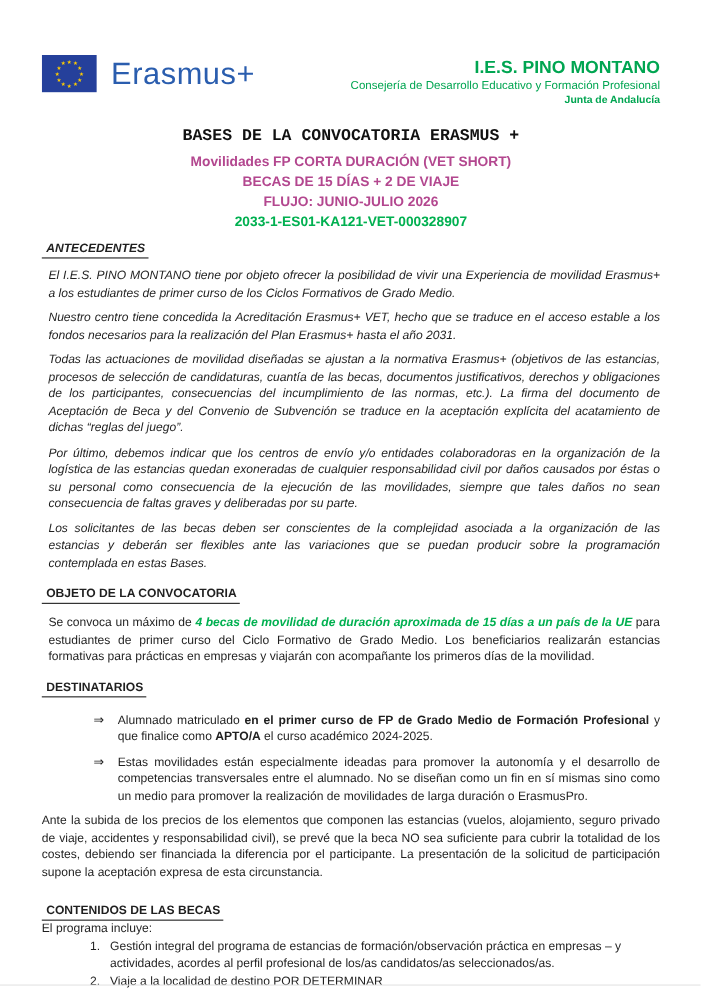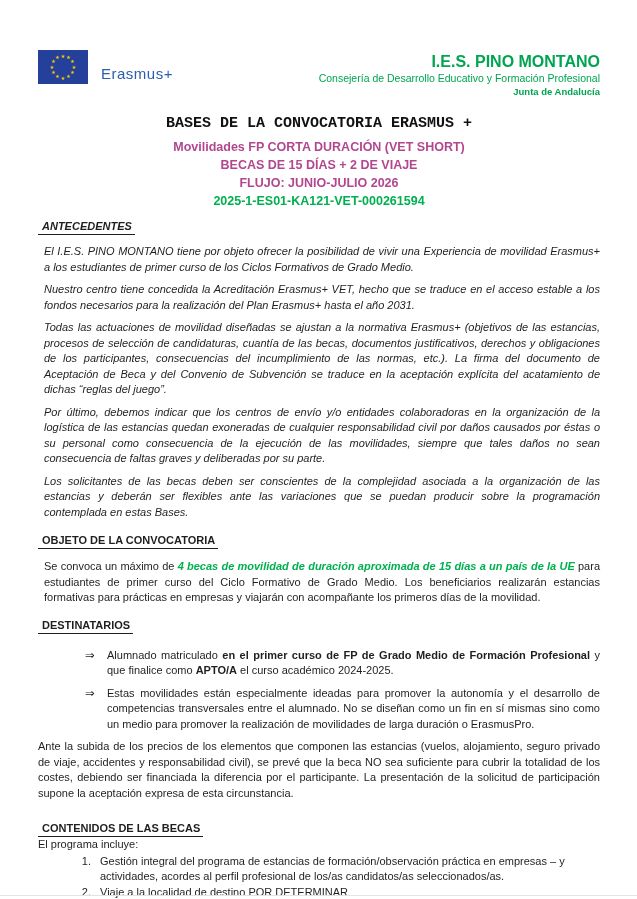--- a/index.html
+++ b/index.html
@@ -7,21 +7,21 @@
     width:637px;height:899px;background:#ffffff;overflow:hidden;position:relative;
     font-family:"Liberation Sans","DejaVu Sans",sans-serif;
     color:#1f1f1f;-webkit-font-smoothing:antialiased;
   }
   .page{padding:50px 37px 0 38px;box-sizing:border-box;}
 
   
   .header{display:flex;justify-content:space-between;align-items:flex-start;}
   .logo{display:flex;align-items:flex-end;gap:13px;}
   .logo svg{display:block;}
-  .logo-word{font-size:15px;color:#2a5dae;letter-spacing:.5px;line-height:1;padding-bottom:3px;}
+  .logo-word{font-size:28px;color:#2a5dae;letter-spacing:.5px;line-height:1;padding-bottom:3px;}
   .org{text-align:right;margin-top:2px;}
   .org-school{font-size:16px;font-weight:bold;color:#00a551;line-height:19px;}
   .org-dept{font-size:10.5px;color:#00a551;line-height:14px;}
   .org-region{font-size:9.5px;font-weight:bold;color:#00a551;line-height:13px;}
 
   
   .title-block{text-align:center;margin-top:16px;}
   .main-title{font-size:15px;font-weight:bold;color:#111;line-height:19px;margin:0 0 5px 0;font-family:Liberation Mono, monospace;}
   .sub{font-size:12.5px;font-weight:bold;line-height:18px;}
   .sub.magenta{color:#b3478f;}
@@ -87,21 +87,21 @@
       <div class="org-dept">Consejería de Desarrollo Educativo y Formación Profesional</div>
       <div class="org-region">Junta de Andalucía</div>
     </div>
   </div>
 
   <div class="title-block">
     <div class="main-title">BASES DE LA CONVOCATORIA ERASMUS +</div>
     <div class="sub magenta">Movilidades FP CORTA DURACIÓN (VET SHORT)</div>
     <div class="sub magenta">BECAS DE 15 DÍAS + 2 DE VIAJE</div>
     <div class="sub magenta">FLUJO: JUNIO-JULIO 2026</div>
-    <div class="sub green">2025-1-ES01-KA121-VET-000261594</div>
+    <div class="sub green">2033-1-ES01-KA121-VET-000328907</div>
   </div>
 
   <div class="sec-h italic h-antecedentes">
     <span>ANTECEDENTES</span>
   </div>
   <p class="body ital">El I.E.S. PINO MONTANO tiene por objeto ofrecer la posibilidad de vivir una Experiencia de movilidad Erasmus+ a los estudiantes de primer curso de los Ciclos Formativos de Grado Medio.</p>
   <p class="body ital">Nuestro centro tiene concedida la Acreditación Erasmus+ VET, hecho que se traduce en el acceso estable a los fondos necesarios para la realización del Plan Erasmus+ hasta el año 2031.</p>
   <p class="body ital">Todas las actuaciones de movilidad diseñadas se ajustan a la normativa Erasmus+ (objetivos de las estancias, procesos de selección de candidaturas, cuantía de las becas, documentos justificativos, derechos y obligaciones de los participantes, consecuencias del incumplimiento de las normas, etc.). La firma del documento de Aceptación de Beca y del Convenio de Subvención se traduce en la aceptación explícita del acatamiento de dichas “reglas del juego”.</p>
   <p class="body ital">Por último, debemos indicar que los centros de envío y/o entidades colaboradoras en la organización de la logística de las estancias quedan exoneradas de cualquier responsabilidad civil por daños causados por éstas o su personal como consecuencia de la ejecución de las movilidades, siempre que tales daños no sean consecuencia de faltas graves y deliberadas por su parte.</p>
   <p class="body ital">Los solicitantes de las becas deben ser conscientes de la complejidad asociada a la organización de las estancias y deberán ser flexibles ante las variaciones que se puedan producir sobre la programación contemplada en estas Bases.</p>

